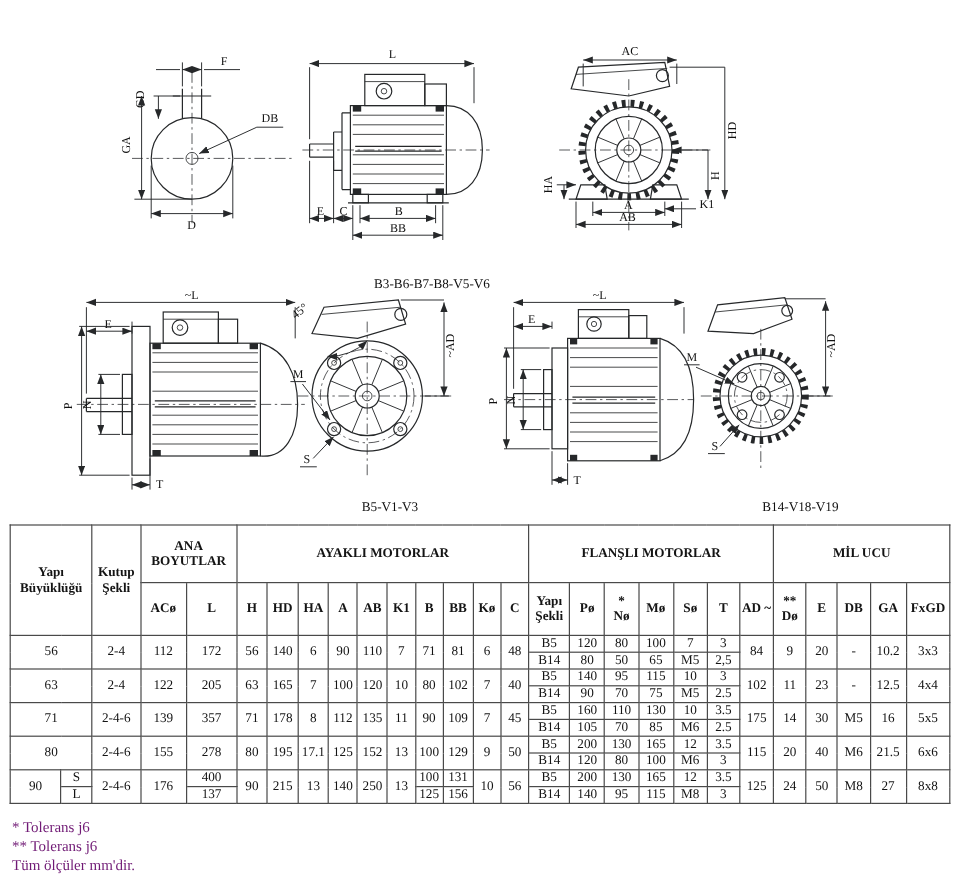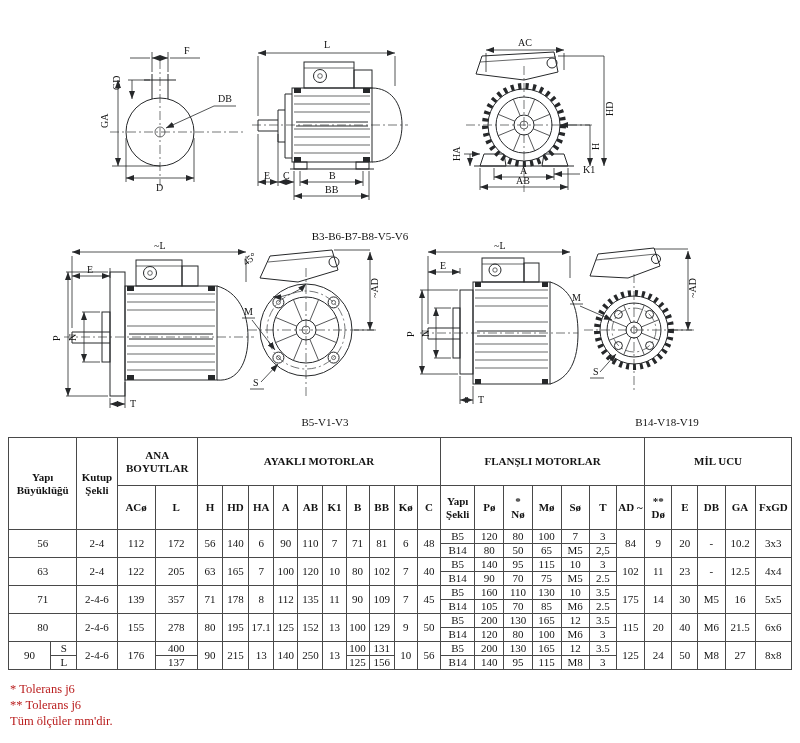--- a/index.html
+++ b/index.html
@@ -13,21 +13,21 @@
   svg text.dl{font-family:"Liberation Serif",serif;font-size:10px;fill:#111;}
   svg text.cap{font-family:"Liberation Serif",serif;font-size:11px;fill:#111;}
   svg .blk{fill:#26282a;stroke:none;}
   #spec-table{position:absolute;left:8px;top:437px;}
   table{border-collapse:collapse;table-layout:fixed;width:784px;}
   th,td{border:1px solid #494949;text-align:center;vertical-align:middle;padding:0;font-size:11px;line-height:1.15;}
   th{font-weight:bold;white-space:pre-line;}
   td{font-weight:normal;}
   tr.hr1{height:48px;} tr.hr2{height:44px;}
   tr.sub{height:14px;}
-  #notes{position:absolute;left:10px;top:681px;font-size:12.5px;line-height:16px;color:#b91c1c;}
+  #notes{position:absolute;left:10px;top:681px;font-size:12.5px;line-height:16px;color:#701a75;}
   #notes div{white-space:pre;}
 </style>
 </head>
 <body>
 
 <div id="drawings">
 <svg width="800" height="435" viewBox="0 0 800 435">
   <defs>
     <marker id="aE" markerWidth="9" markerHeight="8" refX="8" refY="3" orient="auto" markerUnits="userSpaceOnUse">
       <path d="M0,0 L8,3 L0,6 Z" fill="#26282a"></path>

